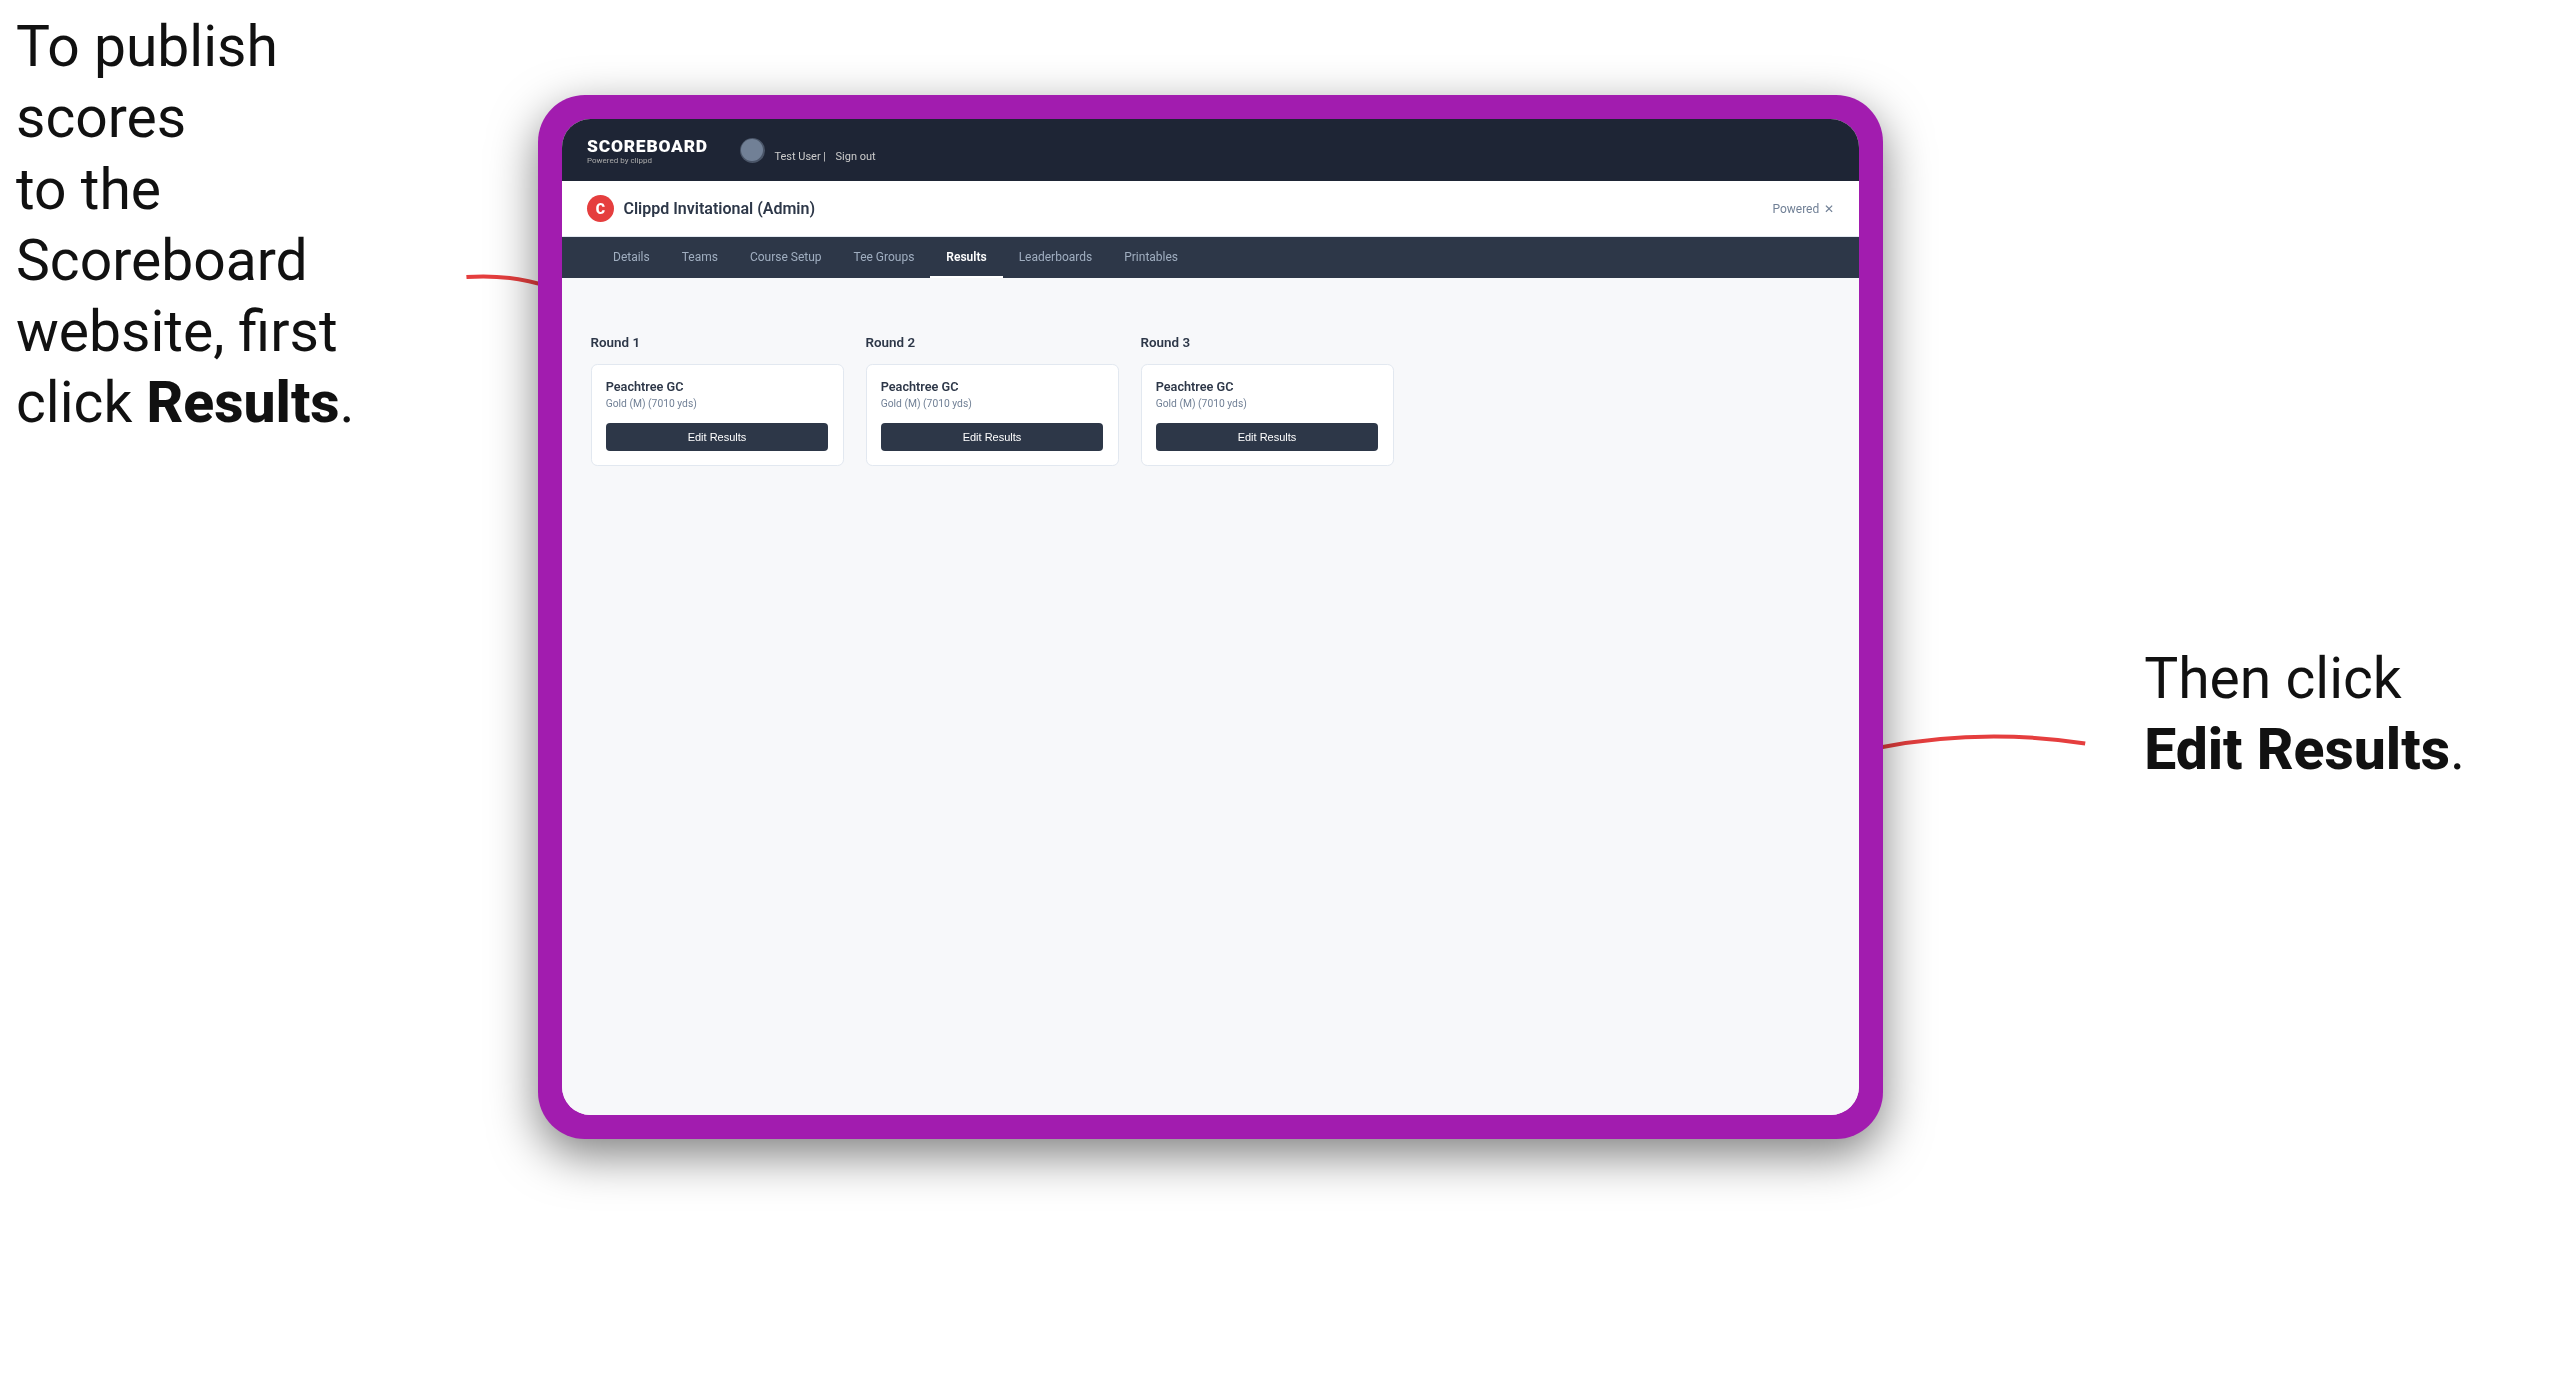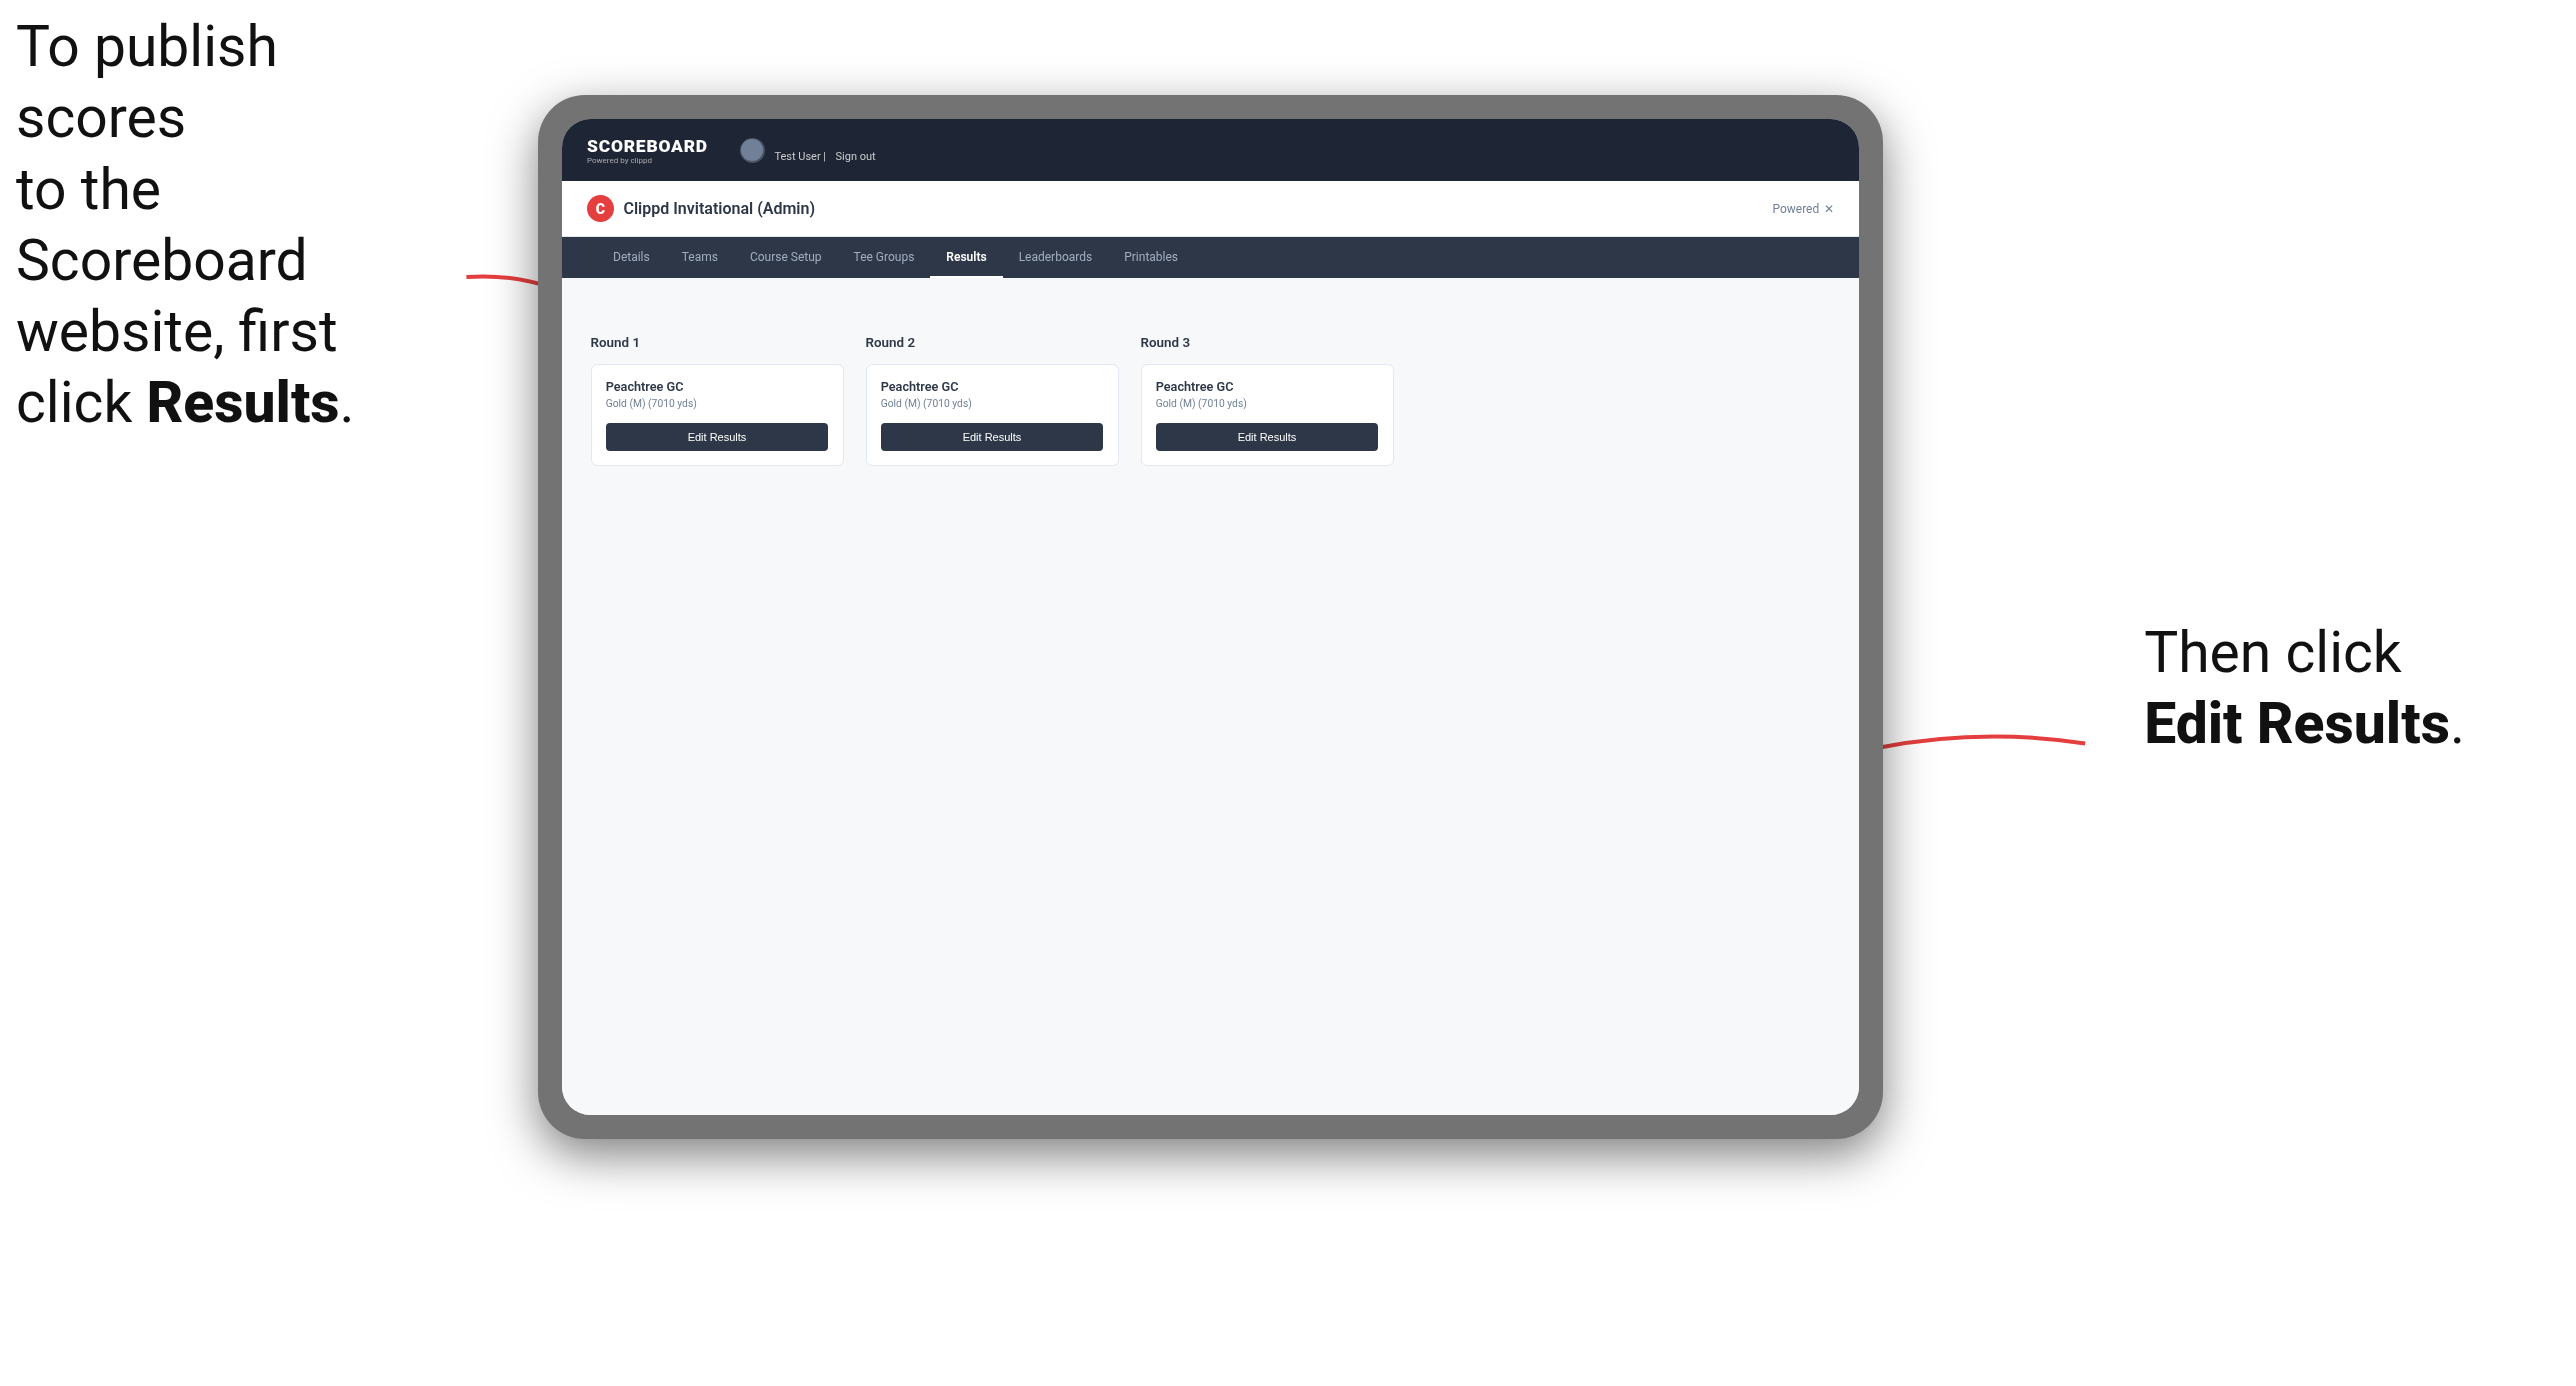--- a/index.html
+++ b/index.html
@@ -22,40 +22,40 @@
       color: #111111;
       max-width: 411px;
     }
     .instruction-left strong {
       font-weight: 800;
     }
 
     
     .instruction-right {
       position: absolute;
-      top: 617px;
+      top: 643px;
       right: 111px;
       font-size: 57px;
       line-height: 1.25;
       color: #111111;
       text-align: left;
       max-width: 380px;
     }
     .instruction-right strong {
       font-weight: 800;
     }
 
     
     .tablet-outer {
       position: absolute;
       top: 95px;
       left: 538px;
       width: 1345px;
       height: 1044px;
-      background: #737373;
+      background: #a21caf;
       border-radius: 47px;
       padding: 24px;
       box-shadow: 0 16px 47px rgba(0,0,0,0.5);
     }
     .tablet-inner {
       width: 100%;
       height: 100%;
       background: #f4f4f4;
       border-radius: 28.5px;
       overflow: hidden;

